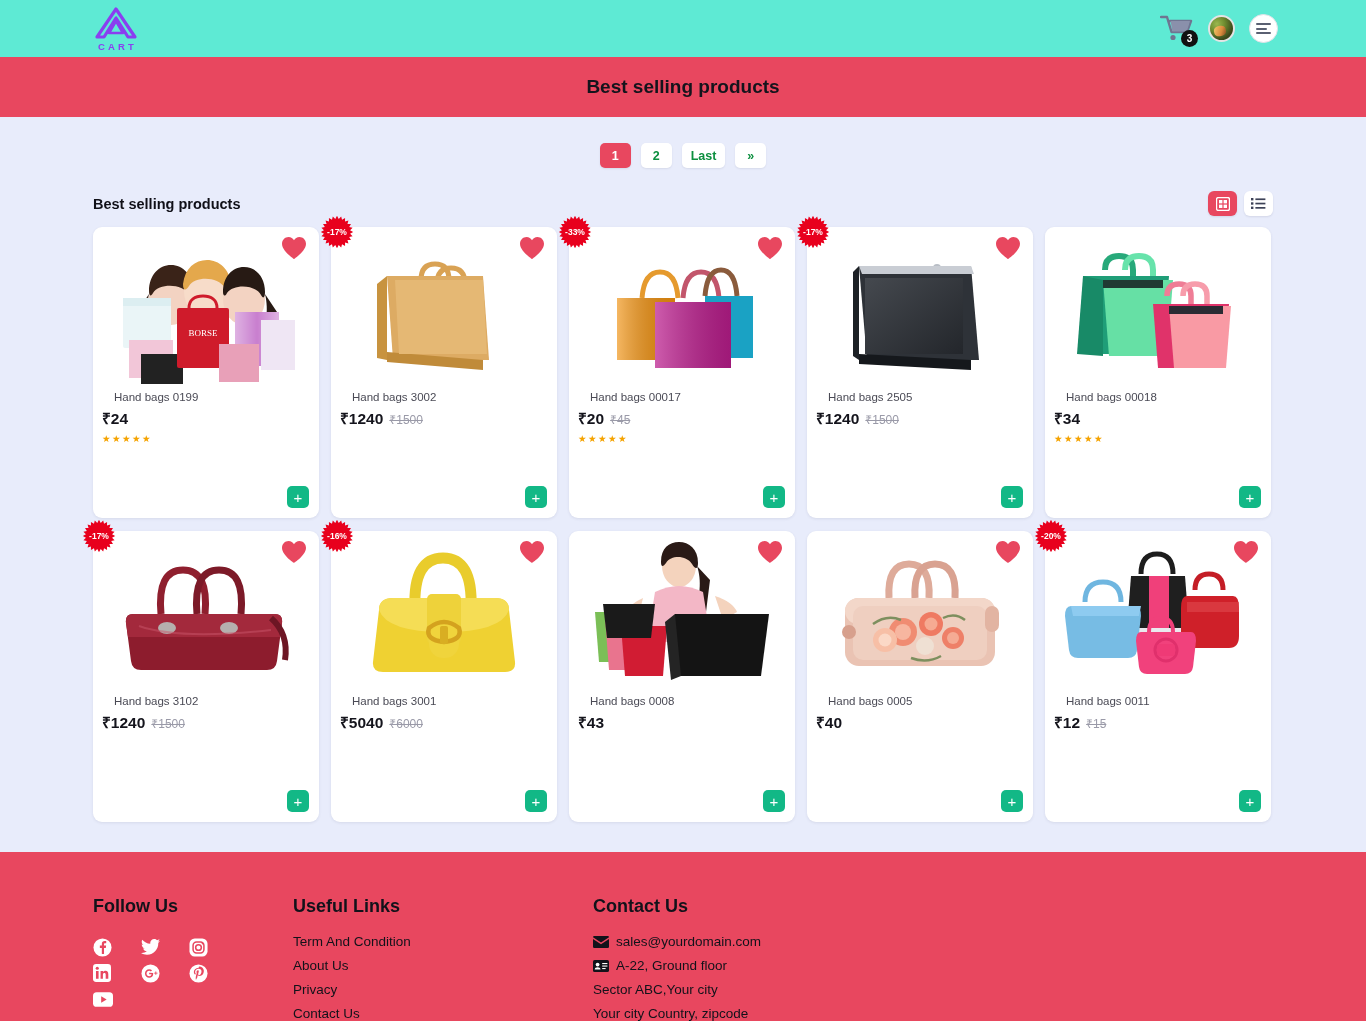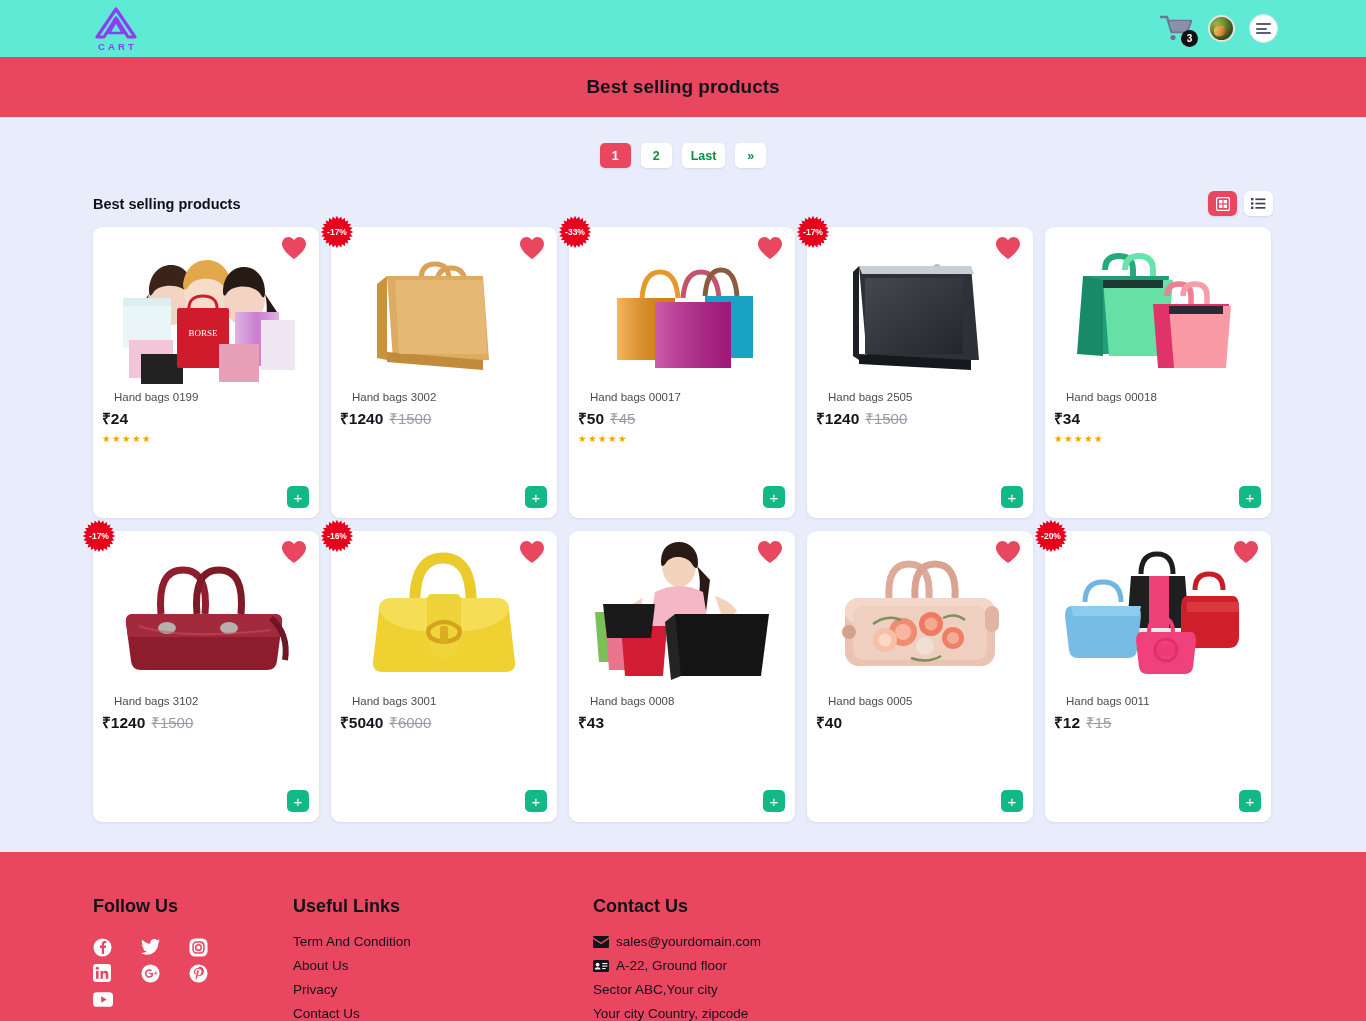--- a/index.html
+++ b/index.html
@@ -107,21 +107,21 @@
     height: 155px; margin: 6px 8px 0;
     display: flex; align-items: center; justify-content: center;
     overflow: hidden;
   }
   .card-img svg { max-height: 100%; }
   .card-title {
     font-size: 11.5px; color: #4a4a55; margin: 3px 0 0 21px;
   }
   .card-price { margin: 4px 0 0 9px; display: flex; align-items: baseline; gap: 6px; }
   .price-now { font-size: 15.5px; font-weight: 700; color: #14141c; }
-  .price-old { font-size: 15px; color: #9a9aa8; text-decoration: line-through; }
+  .price-old { font-size: 12px; color: #9a9aa8; text-decoration: line-through; }
   .stars { margin: 4px 0 0 9px; font-size: 9.5px; color: #f5a300; letter-spacing: 1.5px; }
   .heart {
     position: absolute; right: 12px; top: 9px; width: 26px; height: 24px;
     cursor: pointer;
   }
   .badge {
     position: absolute; left: -11px; top: -12px;
     width: 34px; height: 34px;
     display: flex; align-items: center; justify-content: center;
     font-size: 8.5px; font-weight: 700; color: #fff;
@@ -343,21 +343,21 @@
   </defs>
 </svg>
         </div>
         <div class="heart">
       <svg viewBox="0 0 26 24" width="26" height="24">
         <path d="M13 23 C13 23 1 15.2 1 7.8 C1 3.9 4 1 7.6 1 C10 1 12 2.4 13 4.3 C14 2.4 16 1 18.4 1 C22 1 25 3.9 25 7.8 C25 15.2 13 23 13 23 Z" fill="#e8475f"></path>
       </svg>
     </div>
         <div class="card-title">Hand bags 00017</div>
         <div class="card-price">
-      <span class="price-now">₹50</span>
+      <span class="price-now">₹20</span>
           <span class="price-old">₹45</span>
         </div>
         <div class="stars">★★★★★</div>
         <div class="add-btn">+</div>
       </div>
       <div class="card">
         <div class="badge">
       <svg viewBox="0 0 40 40" width="34" height="34">
         <g fill="#e8001d">
               <path d="M20.00,1.00 22.02,4.63 24.92,1.65 25.93,5.68 29.50,3.55 29.44,7.70 33.44,6.56 32.30,10.56 36.45,10.50 34.32,14.07 38.35,15.08 35.37,17.98 39.00,20.00 35.37,22.02 38.35,24.92 34.32,25.93 36.45,29.50 32.30,29.44 33.44,33.44 29.44,32.30 29.50,36.45 25.93,34.32 24.92,38.35 22.02,35.37 20.00,39.00 17.98,35.37 15.08,38.35 14.07,34.32 10.50,36.45 10.56,32.30 6.56,33.44 7.70,29.44 3.55,29.50 5.68,25.93 1.65,24.92 4.63,22.02 1.00,20.00 4.63,17.98 1.65,15.08 5.68,14.07 3.55,10.50 7.70,10.56 6.56,6.56 10.56,7.70 10.50,3.55 14.07,5.68 15.08,1.65 17.98,4.63 Z"></path>

